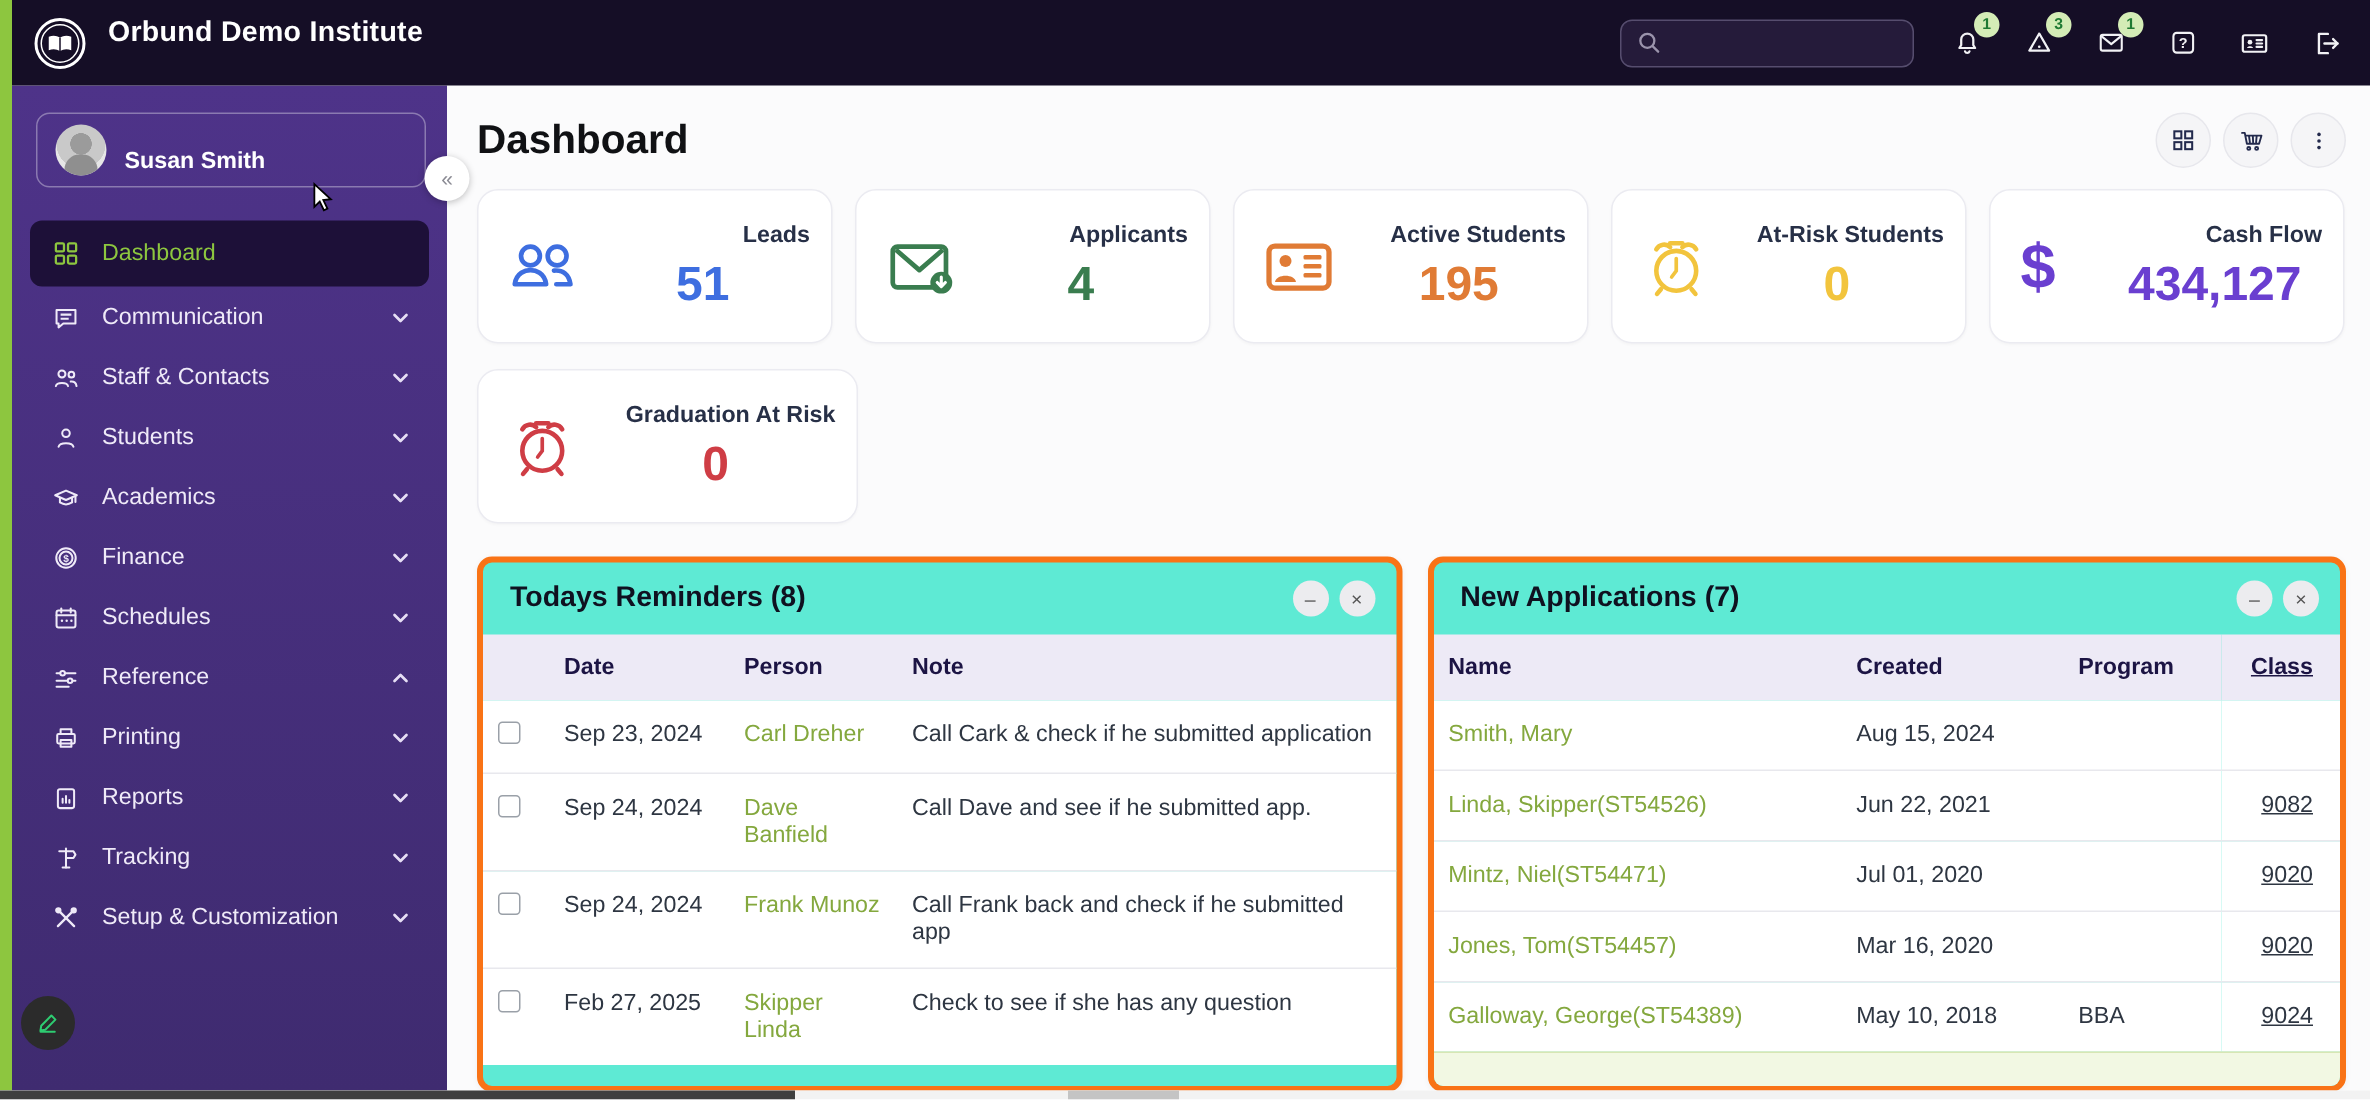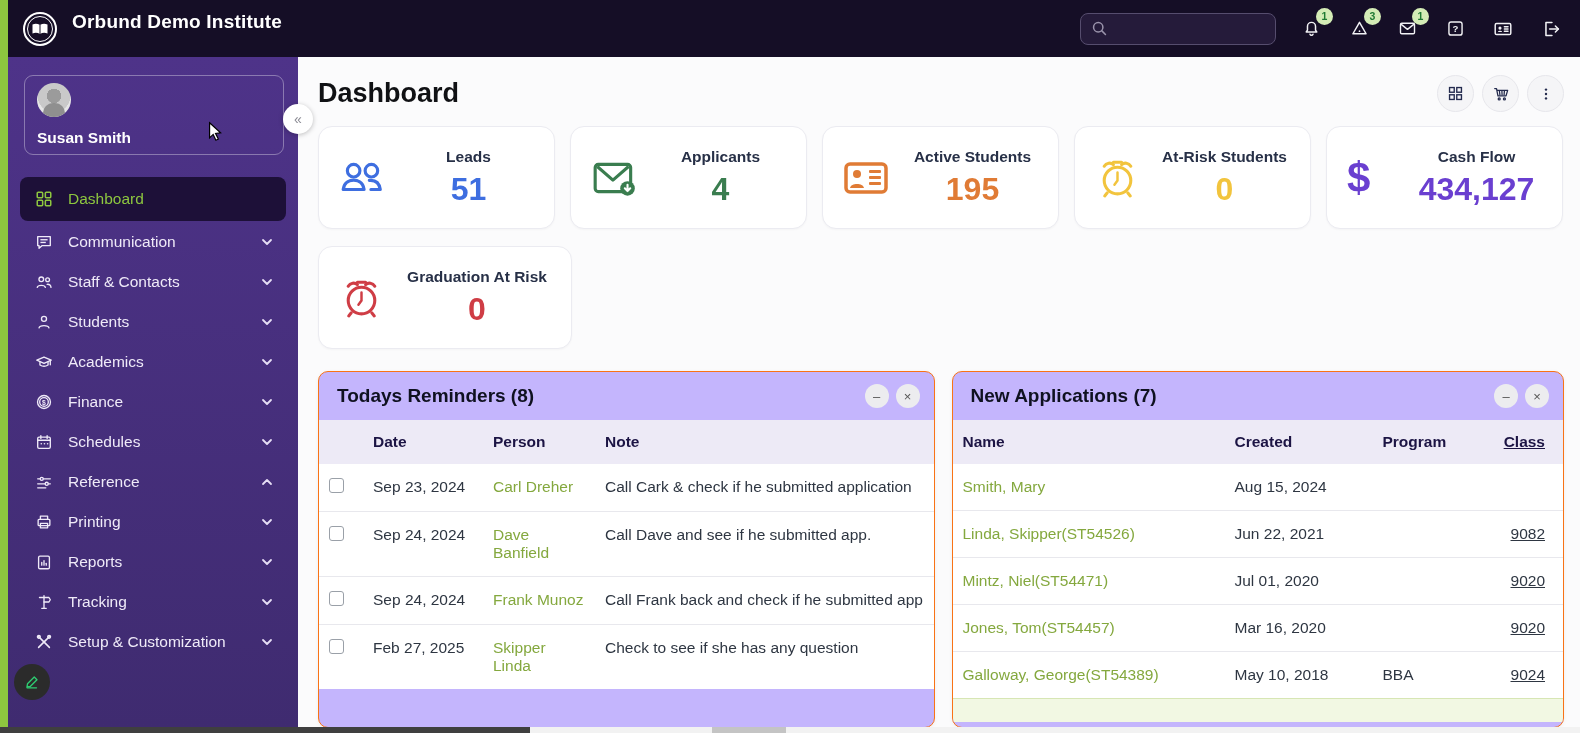--- a/index.html
+++ b/index.html
@@ -15,21 +15,21 @@
   .logo-badge { width:36px; height:36px; flex:0 0 auto; }
   .brand-name { color:#fff; font-size:19px; font-weight:700; letter-spacing:.2px; }
   .topbar-right { margin-left:auto; display:flex; align-items:center; gap:22px; }
   .searchbox { display:flex; align-items:center; width:196px; height:32px; background:#251b3a; border:1px solid #564d6e; border-radius:8px; padding:0 10px; gap:8px; }
   .searchbox input { background:transparent; border:none; outline:none; color:#ddd; font-size:13px; width:100%; font-family:inherit; }
   .tb-icon { position:relative; width:26px; height:26px; display:flex; align-items:center; justify-content:center; color:#f2f2f5; cursor:pointer; }
   .tb-badge { position:absolute; top:-8px; right:-9px; min-width:17px; height:17px; padding:0 4px; background:#d4ecb6; color:#1f7a33; border-radius:9px; font-size:10.5px; font-weight:700; display:flex; align-items:center; justify-content:center; }
 
   
   .sidebar { position:absolute; left:8px; top:57px; width:290px; height:670px; background:linear-gradient(180deg,#4e3389 0%, #3f2b70 100%); z-index:10; }
-  .user-card { margin:18px 14px 14px 16px; border:1px solid rgba(255,255,255,.35); border-radius:9px; padding:7px 12px; display:flex; align-items:flex-start; gap:12px; cursor:pointer;flex-direction:column; }
+  .user-card { margin:18px 14px 14px 16px; border:1px solid rgba(255,255,255,.35); border-radius:9px; padding:7px 12px; display:flex; align-items:flex-end; gap:12px; cursor:pointer; }
   .avatar { width:34px; height:34px; border-radius:50%; background:radial-gradient(circle at 50% 38%, #9b9b9b 0 26%, #c9c9c9 27% 60%, #e6e6e6 61%); position:relative; overflow:hidden; flex:0 0 auto; }
   .avatar:after { content:""; position:absolute; left:50%; top:58%; transform:translateX(-50%); width:22px; height:16px; border-radius:10px 10px 0 0; background:#8f8f8f; }
   .user-name { color:#fff; font-size:15.5px; font-weight:700; }
   .nav { list-style:none; padding:6px 10px; }
   .nav-item { display:flex; align-items:center; gap:14px; padding:9px 12px 9px 14px; margin:2px 2px; color:#efeaf8; font-size:15.5px; border-radius:8px; cursor:pointer; }
   .nav-item .ni-icon { width:20px; height:20px; display:flex; align-items:center; justify-content:center; color:#efeaf8; flex:0 0 auto; }
   .nav-item .ni-label { flex:1; }
   .nav-item .ni-chevron { width:14px; height:14px; color:#e6def5; }
   .nav-item.active { background:#1d1038; color:#8dc63f; padding-top:12px; padding-bottom:12px; }
   .nav-item.active .ni-icon { color:#8dc63f; }
@@ -43,26 +43,26 @@
   .main-head { display:flex; align-items:center; padding:18px 16px 0 20px; }
   .page-title { font-size:27px; font-weight:700; color:#101114; }
   .head-actions { margin-left:auto; display:flex; gap:8px; }
   .circle-btn { width:37px; height:37px; border-radius:50%; background:#f5f5f7; border:1px solid #e7e7ec; display:flex; align-items:center; justify-content:center; color:#232a4d; cursor:pointer; }
 
   .cards-row { display:flex; flex-wrap:wrap; gap:15px; padding:14px 16px 0 20px; }
   .stat-card { width:237px; height:103px; background:#fff; border:1px solid #ebebf1; border-radius:14px; display:flex; align-items:center; padding:0 14px 0 20px; box-shadow:0 1px 2px rgba(20,20,40,.03); cursor:pointer; }
   .stat-card.wide { width:254px; }
   .stat-icon { width:58px; display:flex; align-items:center; justify-content:flex-start; }
   .stat-col { flex:1; text-align:center; }
-  .stat-label { font-size:15.5px; font-weight:700; color:#273047; }
+  .stat-label { font-size:15.5px; font-weight:700; color:#273047;text-align:right; }
   .stat-value { font-size:32px; font-weight:700; margin-top:5px; }
   .dollar-glyph { font-size:42px; font-weight:600; line-height:1; }
 
   .panels { display:flex; gap:17px; padding:22px 16px 0 20px; align-items:flex-start; }
-  .panel { background:#c4b5fd; border:1px solid #f97316; border-radius:10px; box-shadow:0 1px 4px rgba(20,20,40,.05); overflow:hidden; height:357px; }
+  .panel { background:#5eead4; border:4px solid #f97316; border-radius:10px; box-shadow:0 1px 4px rgba(20,20,40,.05); overflow:hidden; height:357px; }
   .panel.reminders { width:617px; }
   .panel.applications { width:613px; }
   .panel-head { display:flex; align-items:center; padding:12px 14px 12px 18px; }
   .panel-title { font-size:19px; font-weight:700; color:#0f1120; }
   .panel-controls { margin-left:auto; display:flex; gap:7px; }
   .win-btn { width:24px; height:24px; border-radius:50%; background:#ececef; color:#555; font-size:13px; display:flex; align-items:center; justify-content:center; cursor:pointer; line-height:1; }
 
   table { border-collapse:collapse; width:100%; table-layout:fixed; }
   thead th { background:#edeaf6; color:#1c1444; font-size:15.5px; font-weight:700; text-align:left; padding:13px 10px; }
   tbody td { font-size:15.5px; color:#2e3642; padding:14px 10px; border-top:1px solid #e8e8ed; vertical-align:top; background:#fff; }

